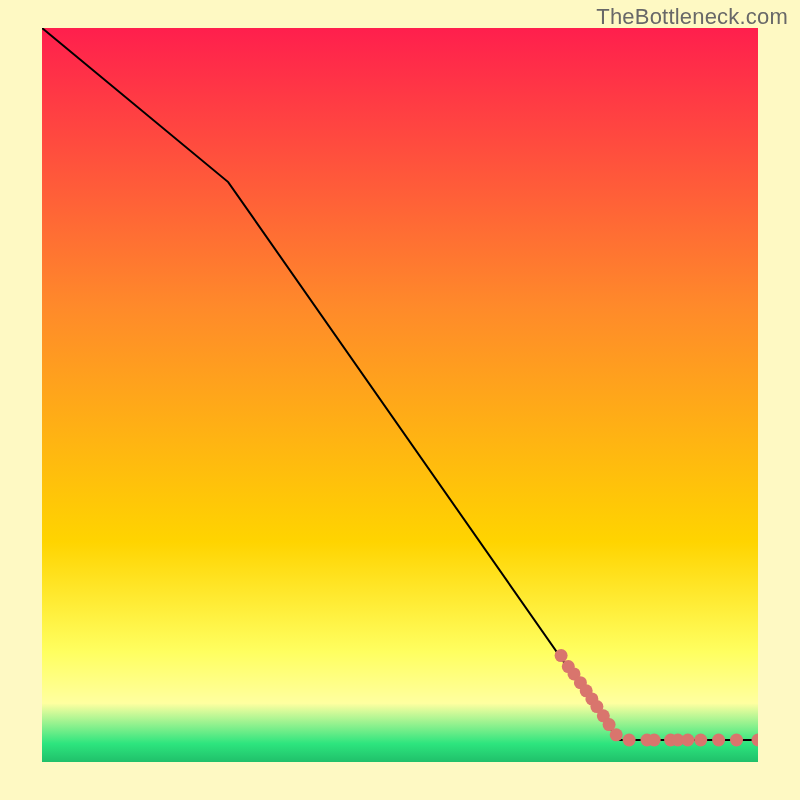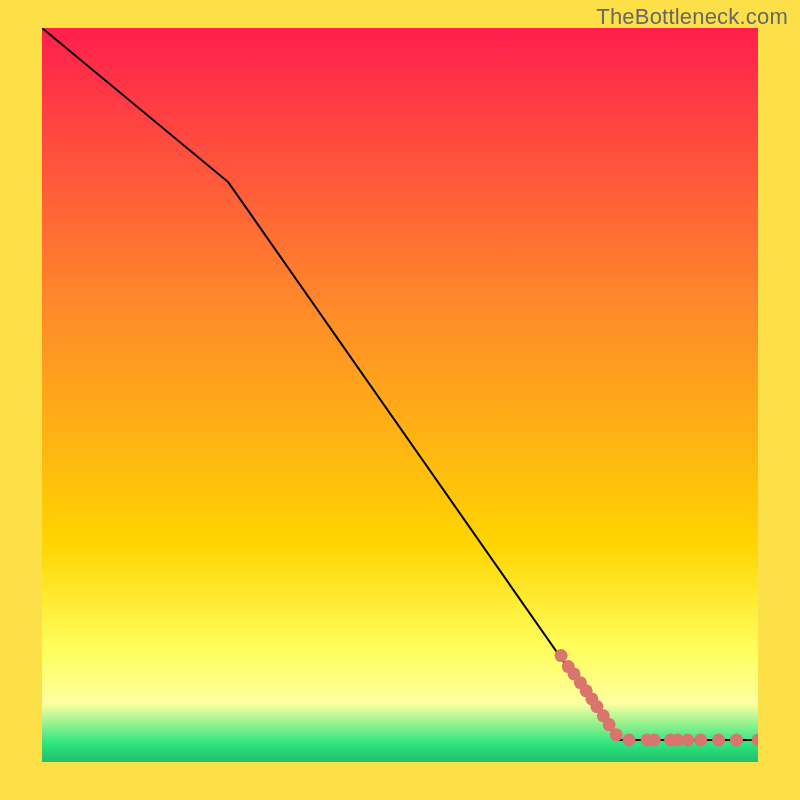--- a/index.html
+++ b/index.html
@@ -8,21 +8,21 @@
     width: 800px;
     height: 800px;
     background: #000;
     font-family: Arial, Helvetica, sans-serif;
     overflow: hidden;
   }
   .frame {
     position: relative;
     width: 800px;
     height: 800px;
-    background: #fde047;
+    background: #fef9c3;
   }
   .watermark {
     position: absolute;
     top: 4px;
     right: 12px;
     color: #686868;
     font-size: 22px;
     font-weight: 500;
     letter-spacing: 0.2px;
     z-index: 5;

